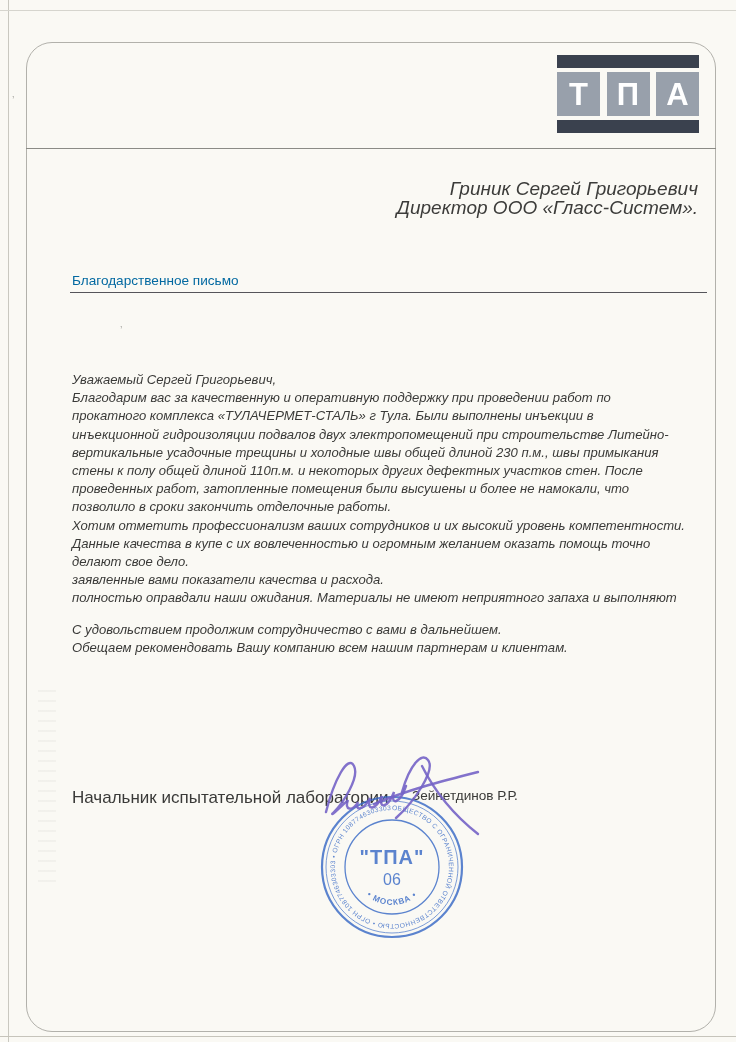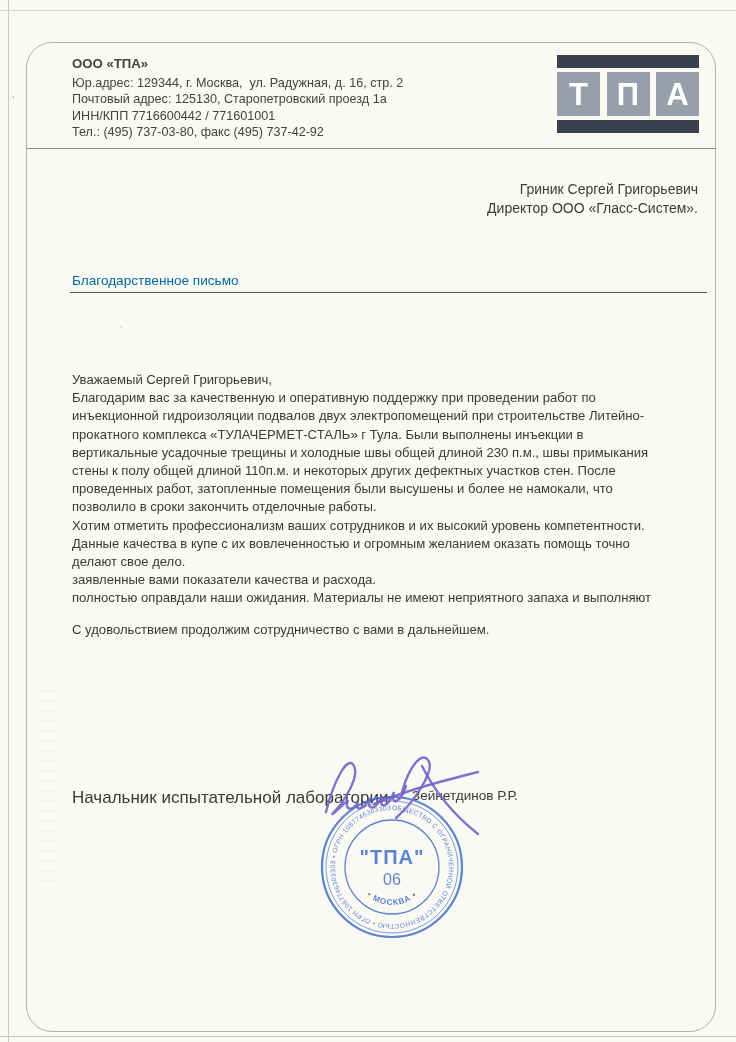--- a/index.html
+++ b/index.html
@@ -14,28 +14,28 @@
   .company{position:absolute;left:72px;top:56px;font-size:12.6px;line-height:16.5px;color:#434341;}
   .company .name{font-weight:bold;font-size:13.2px;margin-bottom:2px;}
   .company .cline{white-space:pre;}
 
   .logo{position:absolute;left:557px;top:55px;width:142px;}
   .logo-bar{height:13px;background:#3a414e;}
   .logo-squares{display:flex;justify-content:space-between;margin:4px 0;}
   .logo-square{width:43px;height:44px;background:#98a0ab;display:flex;align-items:center;justify-content:center;
     color:#fff;font-weight:bold;font-size:31px;line-height:1;}
 
-  .addressee{position:absolute;right:38px;top:180px;text-align:right;font-size:14px;line-height:18.5px;color:#3c3c3a;}
+  .addressee{position:absolute;right:38px;top:180px;text-align:right;font-style:italic;font-size:19px;line-height:18.5px;color:#3c3c3a;}
   .addressee .aline{white-space:pre;}
 
   .title{position:absolute;left:72px;top:273px;font-size:13.6px;color:#0369a1;}
   .title-underline{position:absolute;left:70px;top:292px;width:637px;height:1px;background:#55555a;}
 
   .body-text{position:absolute;left:72px;top:371px;width:650px;font-size:13.1px;line-height:18.2px;color:#3a3a38;}
-  .body-line{white-space:nowrap;}
+  .body-line{white-space:nowrap;font-style:italic;}
   .spacer{height:13px;}
 
   .sig-role{position:absolute;left:72px;top:788px;font-size:17px;color:#3a3a38;z-index:1;}
   .sig-name{position:absolute;left:412px;top:788px;font-size:13.6px;color:#3a3a38;z-index:1;}
 
   .stamp{position:absolute;left:317px;top:792px;width:150px;height:150px;opacity:.78;z-index:2;}
   .stamp text{fill:#2f63c4;}
   .signature-svg{position:absolute;left:318px;top:746px;width:170px;height:96px;z-index:3;}
   .signature-svg path{fill:none;stroke:#7463c6;stroke-width:2.4;stroke-linecap:round;opacity:.9;}
 
@@ -49,27 +49,20 @@
 <div class="page">
 
   <div class="scanline-left"></div>
   <div class="scanline-top"></div>
   <div class="scanline-bottom"></div>
   <div class="page-border"></div>
   <div class="noise-strip"></div>
   <div class="speck" style="left:120px;top:324px;">’</div>
   <div class="speck" style="left:12px;top:94px;">’</div>
 
-  <div class="company">
-    <div class="name">ООО «ТПА»</div>
-    <div class="cline">Юр.адрес: 129344, г. Москва,  ул. Радужная, д. 16, стр. 2</div>
-    <div class="cline">Почтовый адрес: 125130, Старопетровский проезд 1а</div>
-    <div class="cline">ИНН/КПП 7716600442 / 771601001</div>
-    <div class="cline">Тел.: (495) 737-03-80, факс (495) 737-42-92</div>
-  </div>
 
   <div class="logo">
     <div class="logo-bar"></div>
     <div class="logo-squares">
       <div class="logo-square">
           <span>Т</span>
         </div>
       <div class="logo-square">
           <span>П</span>
         </div>
@@ -86,33 +79,34 @@
     <div class="aline">Гриник Сергей Григорьевич</div>
     <div class="aline">Директор ООО «Гласс-Систем».</div>
   </div>
 
   <div class="title">Благодарственное письмо</div>
   <div class="title-underline"></div>
 
   <div class="body-text">
     <div class="body-line">Уважаемый Сергей Григорьевич,</div>
     <div class="body-line">Благодарим вас за качественную и оперативную поддержку при проведении работ по</div>
+    <div class="body-line">прокатного комплекса «ТУЛАЧЕРМЕТ-СТАЛЬ» г Тула. Были выполнены инъекции в</div>
     <div class="body-line">инъекционной гидроизоляции подвалов двух электропомещений при строительстве Литейно-</div>
-    <div class="body-line">прокатного комплекса «ТУЛАЧЕРМЕТ-СТАЛЬ» г Тула. Были выполнены инъекции в</div>
     <div class="body-line">вертикальные усадочные трещины и холодные швы общей длиной 230 п.м., швы примыкания</div>
     <div class="body-line">стены к полу общей длиной 110п.м. и некоторых других дефектных участков стен. После</div>
     <div class="body-line">проведенных работ, затопленные помещения были высушены и более не намокали, что</div>
     <div class="body-line">позволило в сроки закончить отделочные работы.</div>
     <div class="body-line">Хотим отметить профессионализм ваших сотрудников и их высокий уровень компетентности.</div>
     <div class="body-line">Данные качества в купе с их вовлеченностью и огромным желанием оказать помощь точно</div>
     <div class="body-line">делают свое дело.</div>
     <div class="body-line">заявленные вами показатели качества и расхода.</div>
     <div class="body-line">полностью оправдали наши ожидания. Материалы не имеют неприятного запаха и выполняют</div>
     <div class="spacer"></div>
     <div class="body-line">С удовольствием продолжим сотрудничество с вами в дальнейшем.</div>
+    <div class="body-line">Обещаем рекомендовать Вашу компанию всем нашим партнерам и клиентам.</div>
   </div>
 
   <div class="sig-role">Начальник испытательной лаборатории</div>
   <div class="sig-name">Зейнетдинов Р.Р.</div>
 
   <svg class="stamp" viewBox="0 0 150 150">
     <defs>
       <path id="outerRing" d="M75,18 a57,57 0 1 1 -0.01,0"></path>
       <path id="innerBottomArc" d="M37,75 A38,38 0 0 0 113,75"></path>
     </defs>

